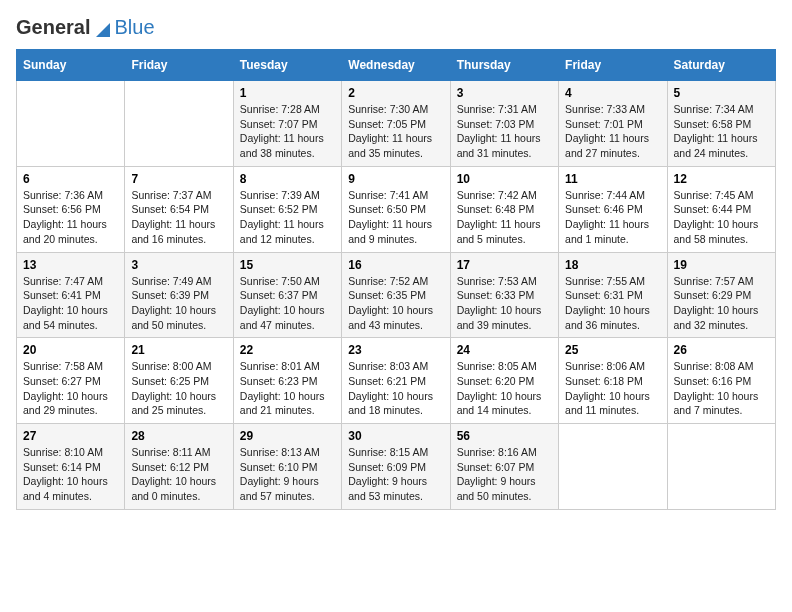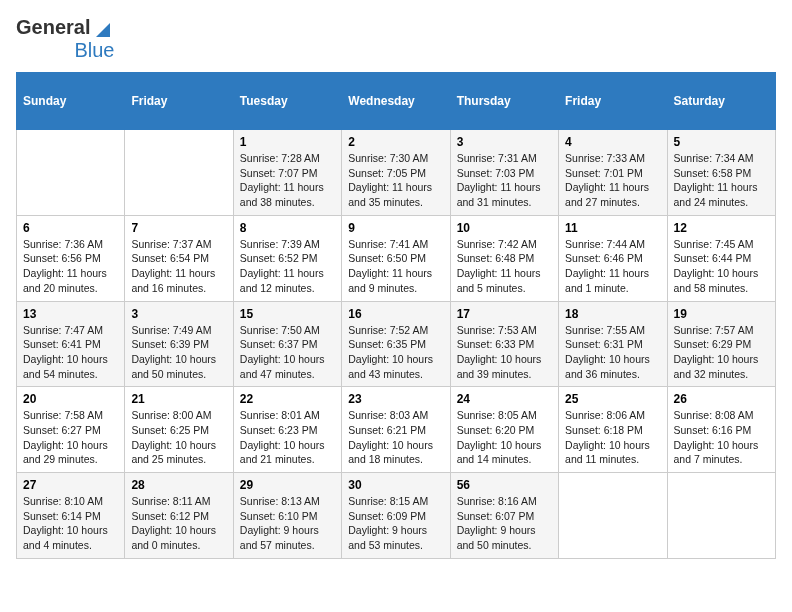--- a/index.html
+++ b/index.html
@@ -11,22 +11,22 @@
       padding: 16px;
     }
     .header {
       display: flex;
       justify-content: space-between;
       align-items: flex-start;
       margin-bottom: 10px;
     }
     .logo {
       display: flex;
-      flex-direction: column;
-      align-items: flex-end;
+      flex-direction: row;
+      align-items: flex-start;
     }
     .logo-row {
       display: flex;
       align-items: center;
     }
     .title-area {
       text-align: right;
     }
     .month-title {
       font-size: 36px;
@@ -38,21 +38,21 @@
       color: #555;
     }
     .calendar {
       width: 100%;
       border-collapse: collapse;
       font-size: 11px;
     }
     .calendar thead th {
       background: #2e7abf;
       color: #fff;
-      padding: 21px 6px;
+      padding: 8px 6px;
       text-align: left;
       font-size: 12px;
       font-weight: bold;
       border: 1px solid #2e7abf;
     }
     .calendar tbody td {
       border: 1px solid #ccc;
       padding: 5px 6px;
       vertical-align: top;
       width: 108px;

